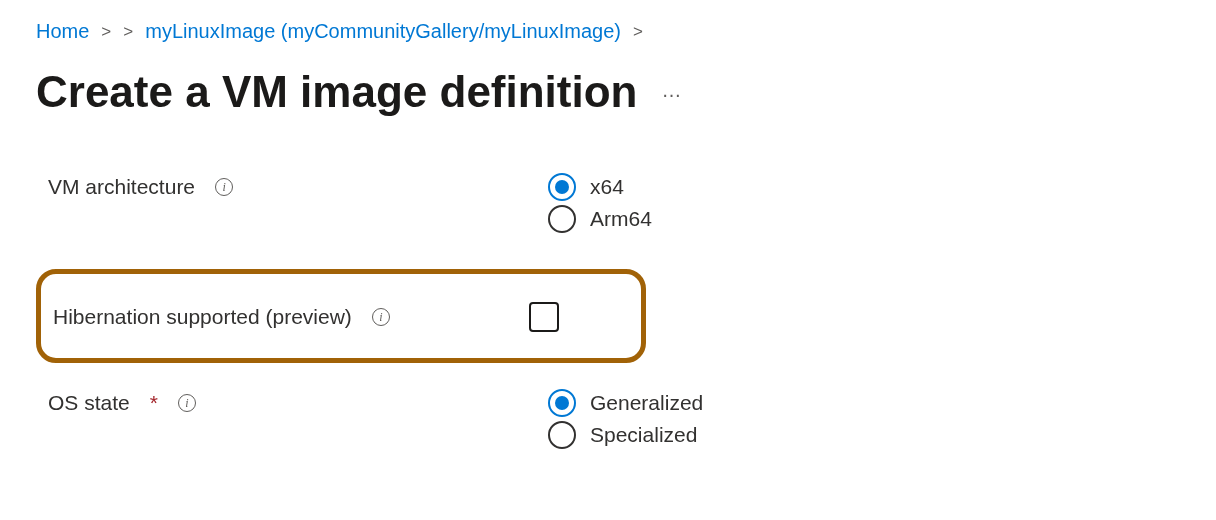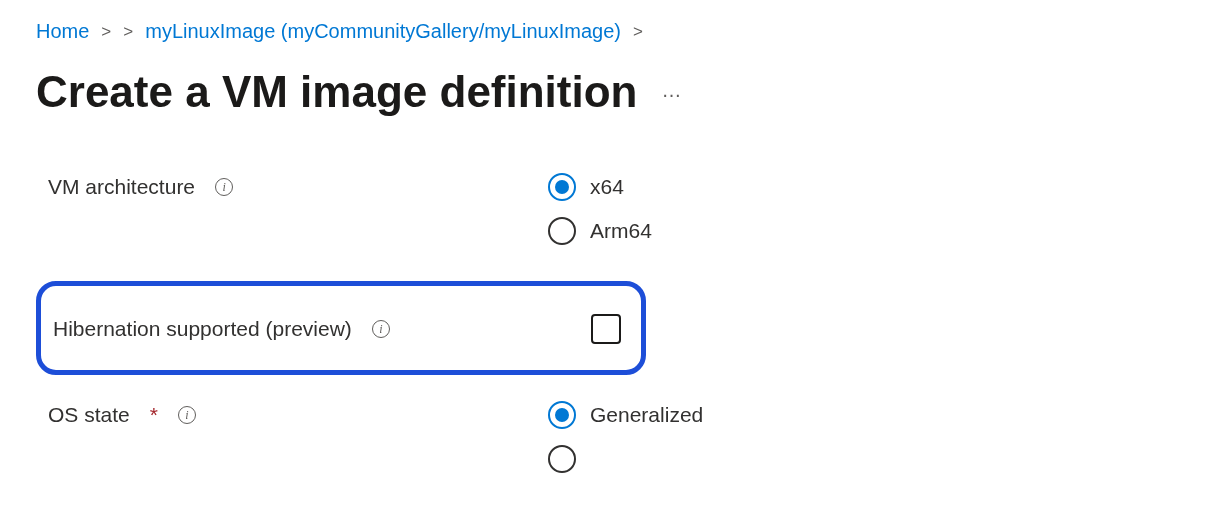--- a/index.html
+++ b/index.html
@@ -81,21 +81,21 @@
       font-size: 12px;
       font-family: Georgia, serif;
       font-style: italic;
       color: #605e5c;
       cursor: pointer;
       flex-shrink: 0;
     }
     .form-control {
       display: flex;
       flex-direction: column;
-      gap: 16px;
+      gap: 4px;
     }
     .radio-option {
       display: flex;
       align-items: center;
       gap: 14px;
       cursor: pointer;
     }
     .radio-circle {
       width: 28px;
       height: 28px;
@@ -128,29 +128,28 @@
     }
     .checkbox {
       width: 30px;
       height: 30px;
       border: 2px solid #1b1a19;
       border-radius: 4px;
       cursor: pointer;
       background: #ffffff;
     }
     .highlight-row {
-      border: 5px solid #1d4ed8;
+      border: 5px solid #a16207;
       border-radius: 20px;
       padding: 26px 20px 26px 12px;
       margin-left: -12px;
       margin-bottom: 26px;
       width: 610px;
       display: flex;
       align-items: center;
-      justify-content: space-between;
     }
     .highlight-row .form-label {
       width: 476px;
     }
   </style>
 </head>
 <body>
 
 <nav class="breadcrumb">
   <a class="breadcrumb-link">Home</a>
@@ -204,17 +203,18 @@
     </div>
     <div class="form-control">
       <label class="radio-option">
         <span class="radio-circle selected">
             <span class="radio-dot"></span>
           </span>
         <span class="radio-label">Generalized</span>
       </label>
       <label class="radio-option">
         <span class="radio-circle"></span>
+        <span class="radio-label">Specialized</span>
       </label>
     </div>
   </div>
 
 </div>
 
 </body></html>

